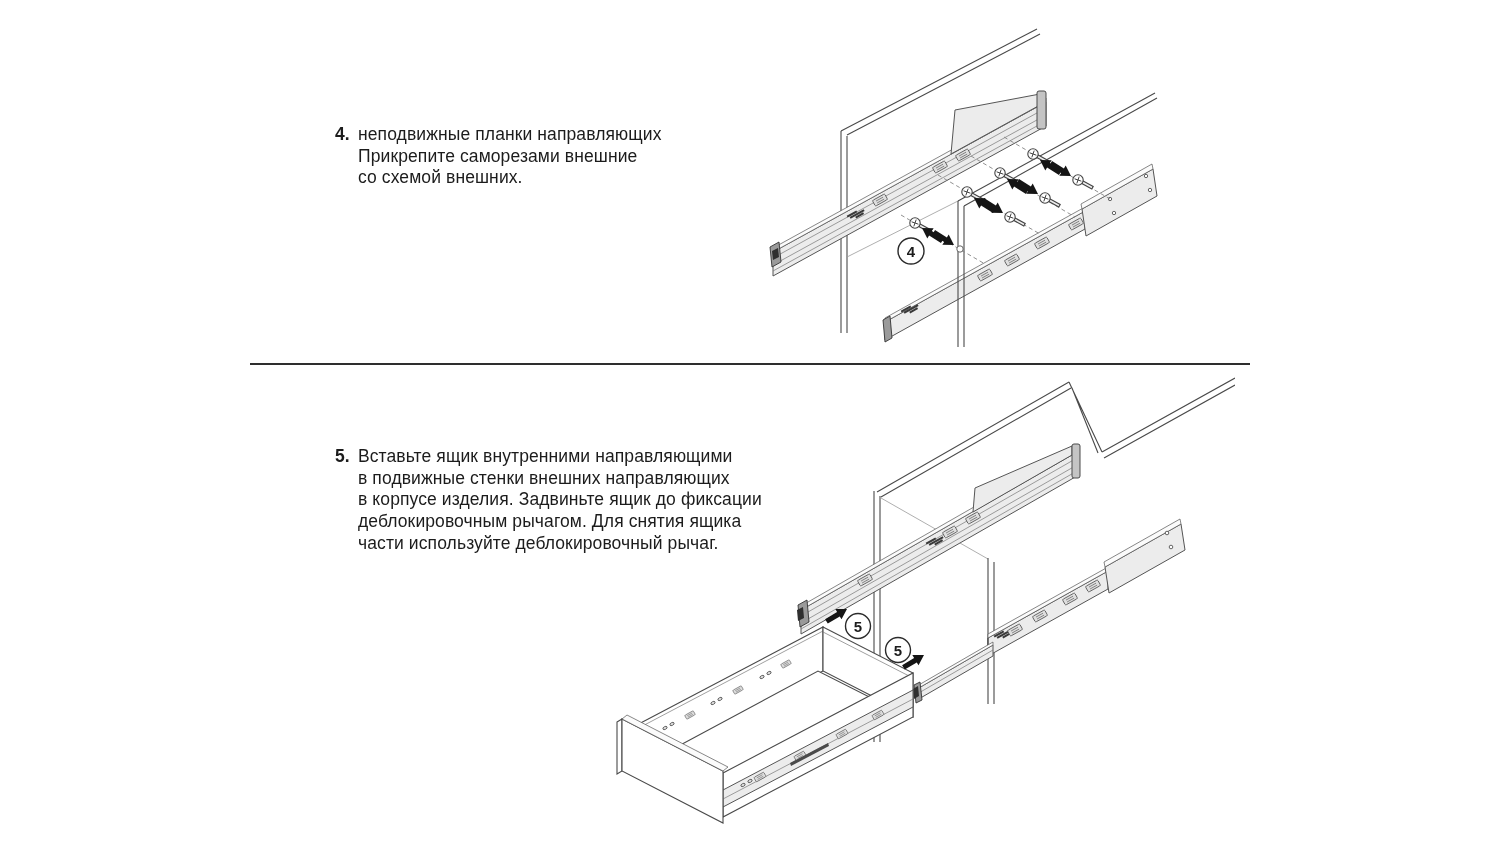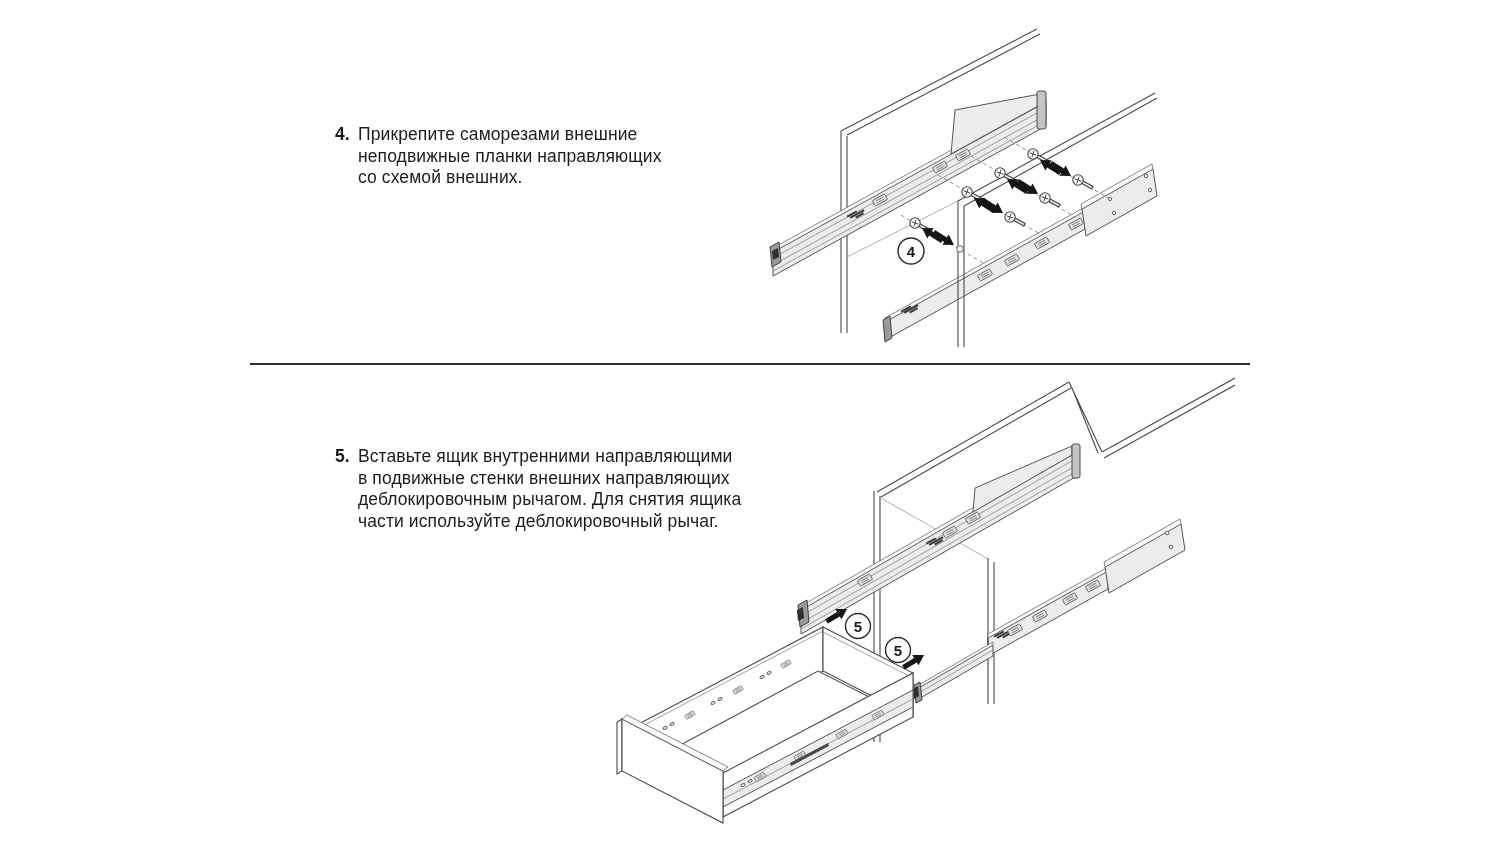--- a/index.html
+++ b/index.html
@@ -35,22 +35,22 @@
   .callout-text{font-family:"Liberation Sans",sans-serif;font-size:15px;font-weight:bold;fill:#1c1c1c;text-anchor:middle;}
   .wallfill{fill:#ffffff;stroke:#4a4a4a;stroke-width:1.1;}
   .detail{fill:#dedede;stroke:#555;stroke-width:.8;}
 </style>
 </head>
 <body>
 
 <div class="step" id="step4">
   <span class="step-num">4.</span>
   <div>
+    <div>неподвижные планки направляющих</div>
     <div>Прикрепите саморезами внешние</div>
-    <div>неподвижные планки направляющих</div>
     <div>со схемой внешних.</div>
   </div>
 </div>
 
 <svg id="diagram-top" width="420" height="358" viewBox="755 0 420 358">
   <defs>
     <path id="arrow" d="M0,0 L-10,6 L-10,2.6 L-24,2.6 L-24,-2.6 L-10,-2.6 L-10,-6 Z" fill="#151515"></path>
     <g id="screw">
       <line x1="4" y1="2" x2="15" y2="8" stroke="#444" stroke-width="4"></line>
       <line x1="5" y1="2.5" x2="14" y2="7.5" stroke="#eee" stroke-width="1.6"></line>
@@ -147,20 +147,21 @@
   </g>
 </svg>
 
 <div class="divider"></div>
 
 <div class="step" id="step5">
   <span class="step-num">5.</span>
   <div>
     <div>Вставьте ящик внутренними направляющими</div>
     <div>в подвижные стенки внешних направляющих</div>
+    <div>в корпусе изделия. Задвиньте ящик до фиксации</div>
     <div>деблокировочным рычагом. Для снятия ящика</div>
     <div>части используйте деблокировочный рычаг.</div>
   </div>
 </div>
 
 <svg id="diagram-bottom" width="640" height="470" viewBox="595 374 640 470">
 
   <g>
     <path class="ln" d="M877,492 L1069,382 M881,497 L1071,388"></path>
     <path class="ln" d="M1069,382 L1102,452 M1072,388 L1098,453"></path>

